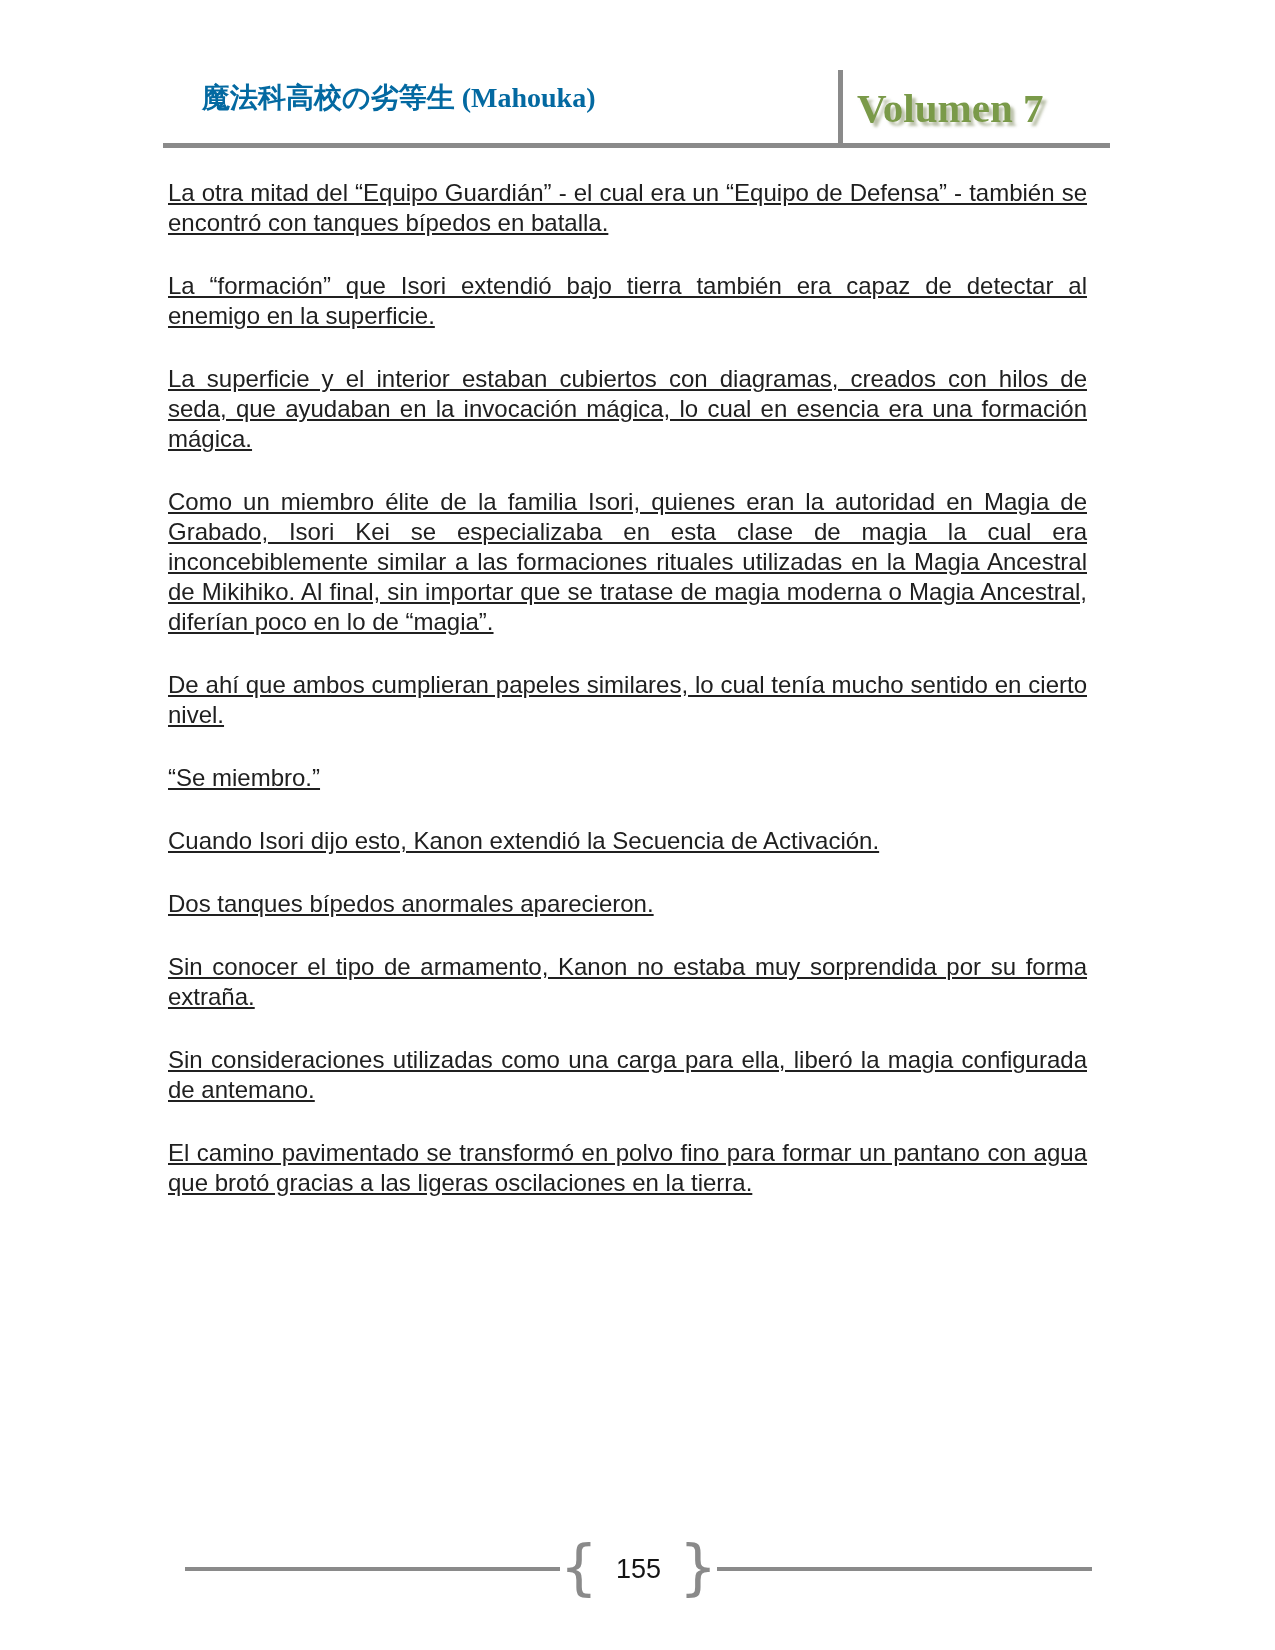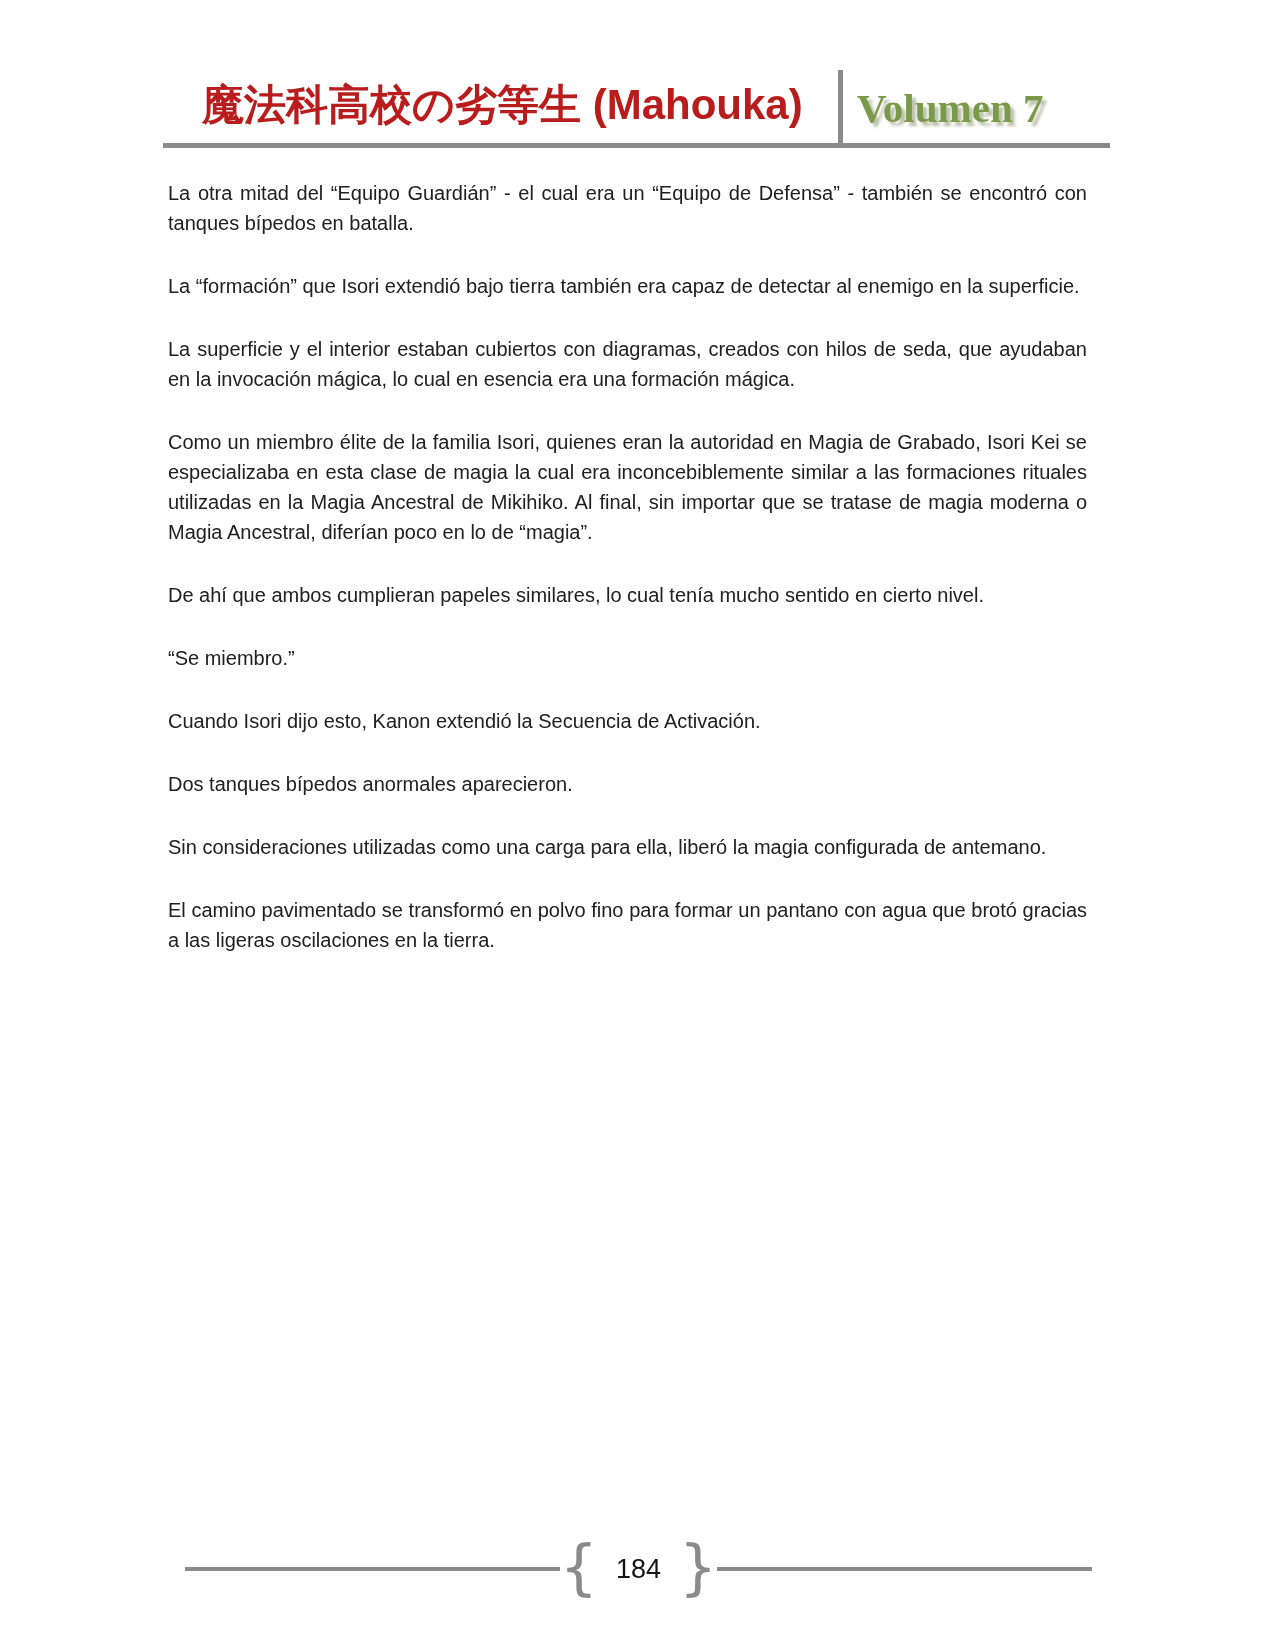--- a/index.html
+++ b/index.html
@@ -13,25 +13,25 @@
     width:1275px;
     height:1650px;
     background:#ffffff;
     overflow:hidden;
     font-family:"Liberation Sans", sans-serif;
   }
   
   .book-title{
     position:absolute;
     left:202px; top:84px;
-    font-family:Liberation Sans, sans-serif;
+    font-family:Liberation Serif, serif;
     font-weight:bold;
-    font-size:42px;
+    font-size:28px;
     line-height:1;
-    color:#b91c1c;
+    color:#0369a1;
     white-space:nowrap;
   }
   .header-vbar{
     position:absolute;
     left:838px; top:70px;
     width:5px; height:78px;
     background:var(--rule);
   }
   .volume-label{
     position:absolute;
@@ -52,24 +52,25 @@
     background:var(--rule);
   }
   
   .content{
     position:absolute;
     left:168px; top:178px;
     width:929px;
   }
   .content p{
     margin:0 10px 33px 0;
-    font-size:20px;
+    font-size:24px;
     line-height:30px;
     text-align:justify;
     color:var(--body);
+    text-decoration:underline;
   }
   
   .footer{
     position:absolute;
     left:185px; top:1538px;
     width:907px; height:62px;
     display:flex;
     align-items:center;
   }
   .fline{
@@ -107,25 +108,26 @@
 
   <div class="content">
       <p>La otra mitad del “Equipo Guardián” - el cual era un “Equipo de Defensa” - también se encontró con tanques bípedos en batalla.</p>
       <p>La “formación” que Isori extendió bajo tierra también era capaz de detectar al enemigo en la superficie.</p>
       <p>La superficie y el interior estaban cubiertos con diagramas, creados con hilos de seda, que ayudaban en la invocación mágica, lo cual en esencia era una formación mágica.</p>
       <p>Como un miembro élite de la familia Isori, quienes eran la autoridad en Magia de Grabado, Isori Kei se especializaba en esta clase de magia la cual era inconcebiblemente similar a las formaciones rituales utilizadas en la Magia Ancestral de Mikihiko. Al final, sin importar que se tratase de magia moderna o Magia Ancestral, diferían poco en lo de “magia”.</p>
       <p>De ahí que ambos cumplieran papeles similares, lo cual tenía mucho sentido en cierto nivel.</p>
       <p>“Se miembro.”</p>
       <p>Cuando Isori dijo esto, Kanon extendió la Secuencia de Activación.</p>
       <p>Dos tanques bípedos anormales aparecieron.</p>
+      <p>Sin conocer el tipo de armamento, Kanon no estaba muy sorprendida por su forma extraña.</p>
       <p>Sin consideraciones utilizadas como una carga para ella, liberó la magia configurada de antemano.</p>
       <p>El camino pavimentado se transformó en polvo fino para formar un pantano con agua que brotó gracias a las ligeras oscilaciones en la tierra.</p>
     </div>
 
   <div class="footer">
     <div class="fline"></div>
     <div class="brace">{</div>
-    <div class="pagenum">184</div>
+    <div class="pagenum">155</div>
     <div class="brace">}</div>
     <div class="fline"></div>
   </div>
 
 </div>
 
 </body></html>

